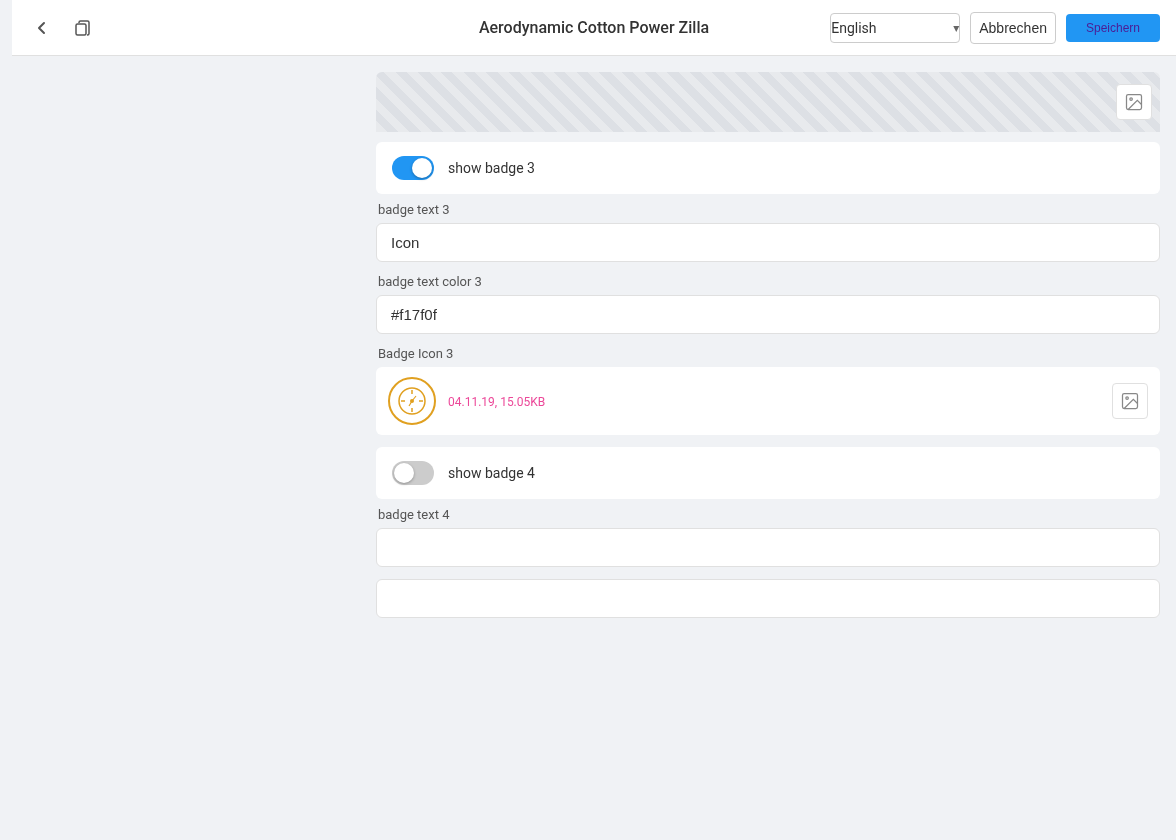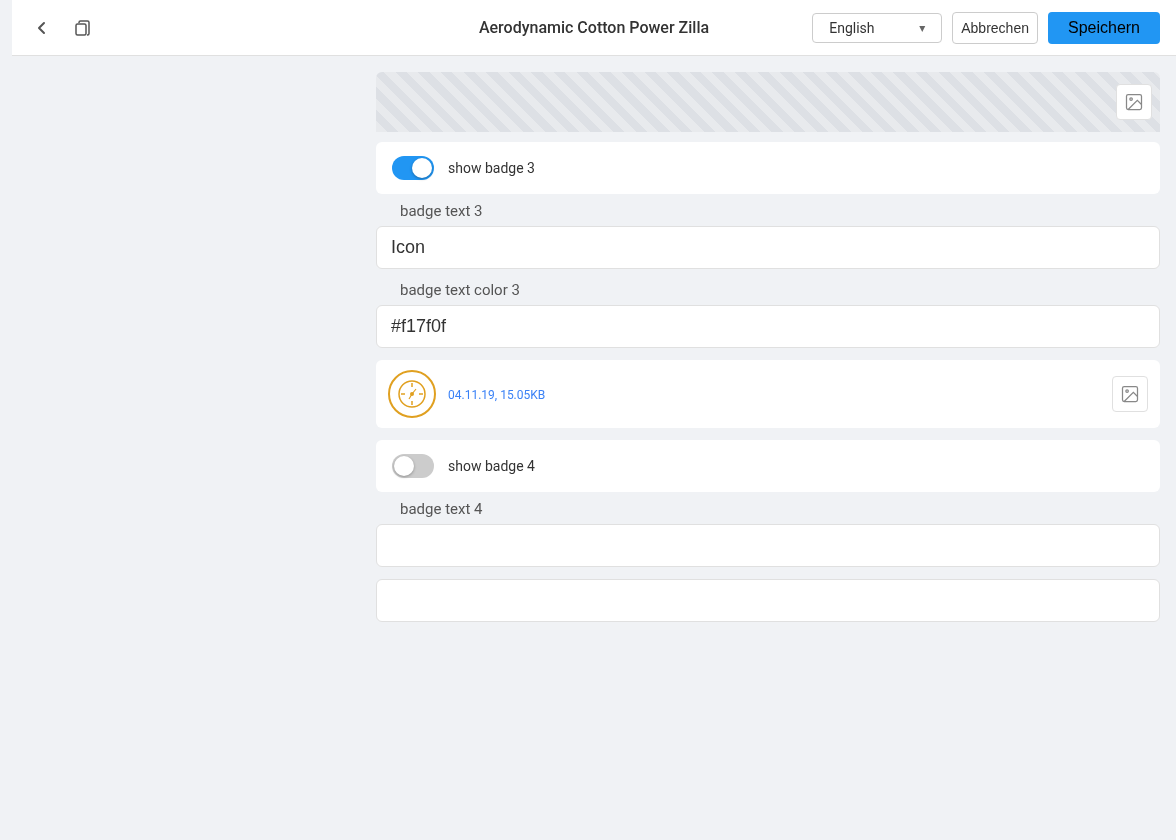--- a/index.html
+++ b/index.html
@@ -58,21 +58,21 @@
       display: flex;
       align-items: center;
       gap: 10px;
     }
 
     .language-select {
       display: flex;
       align-items: center;
       border: 1px solid #ccc;
       border-radius: 4px;
-      padding: 6px 16px;
+      padding: 6px 0;
       background: #fff;
       cursor: pointer;
       font-size: 14px;
       color: #333;
       gap: 8px;
       min-width: 130px;
       justify-content: space-between;
     }
 
     .language-select .chevron {
@@ -89,22 +89,22 @@
       font-size: 14px;
       color: #333;
     }
 
     .btn-save {
       border: none;
       border-radius: 4px;
       padding: 7px 20px;
       background: #2196f3;
       cursor: pointer;
-      font-size: 16px;
-      color: #000000;
+      font-size: 12px;
+      color: #4c1d95;
       font-weight: 500;
     }
 
     
     .sidebar {
       position: fixed;
       top: 56px;
       left: 0;
       width: 360px;
       bottom: 0;
@@ -207,33 +207,32 @@
       font-size: 14px;
       color: #333;
     }
 
     
     .field-group {
       margin-bottom: 12px;
     }
 
     .field-label {
-      font-size: 15px;
+      font-size: 13px;
       color: #555;
       margin-bottom: 6px;
       padding: 0 2px;
-      margin-left: 22px;
     }
 
     .field-input {
       width: 100%;
       padding: 10px 14px;
       border: 1px solid #e0e0e0;
       border-radius: 6px;
-      font-size: 18px;
+      font-size: 15px;
       color: #333;
       background: #fff;
       outline: none;
     }
 
     
     .badge-icon-row {
       display: flex;
       align-items: center;
       background: #fff;
@@ -265,21 +264,21 @@
     }
 
     .badge-filename {
       font-size: 14px;
       color: #333;
       font-weight: 400;
     }
 
     .badge-filesize {
       font-size: 12px;
-      color: #3b82f6;
+      color: #ec4899;
       margin-top: 2px;
     }
 
     .badge-upload-btn {
       width: 36px;
       height: 36px;
       background: #fff;
       border-radius: 4px;
       display: flex;
       align-items: center;
@@ -357,20 +356,21 @@
 
   <div class="field-group">
     <div class="field-label">badge text color 3</div>
     <input class="field-input" type="text" value="#f17f0f" style="">
   </div>
 
   <div class="field-group">
   </div>
 
   <div class="field-group">
+    <div class="field-label">Badge Icon 3</div>
     <div class="badge-icon-row">
       <div class="badge-icon-preview">
 
         <svg class="badge-icon-svg" viewBox="0 0 30 30" fill="none">
           <circle cx="15" cy="15" r="13" stroke="#e0a020" stroke-width="1.5"></circle>
           <line x1="15" y1="4" x2="15" y2="8" stroke="#e0a020" stroke-width="1.5"></line>
           <line x1="15" y1="22" x2="15" y2="26" stroke="#e0a020" stroke-width="1.5"></line>
           <line x1="4" y1="15" x2="8" y2="15" stroke="#e0a020" stroke-width="1.5"></line>
           <line x1="22" y1="15" x2="26" y2="15" stroke="#e0a020" stroke-width="1.5"></line>
           <circle cx="15" cy="15" r="2" fill="#e0a020"></circle>

